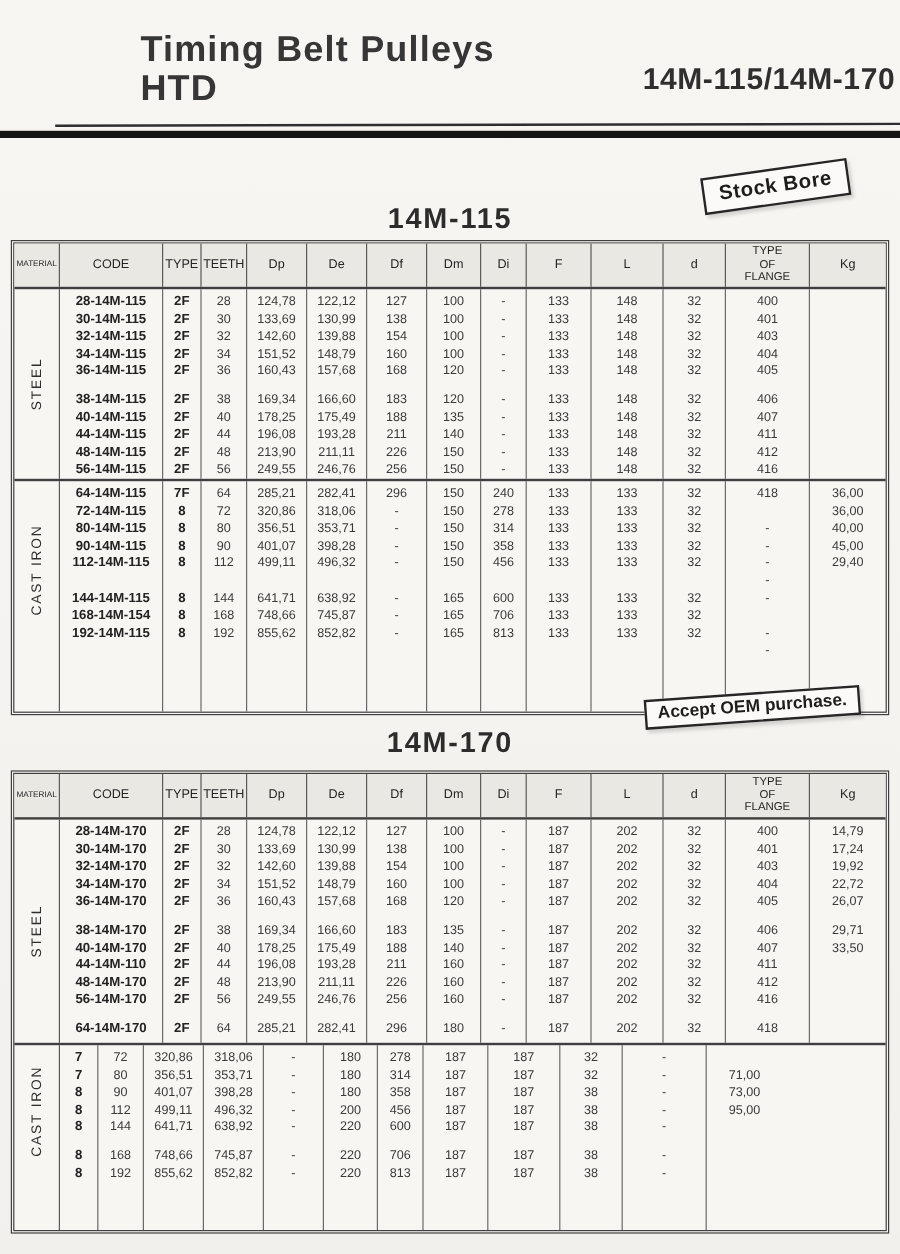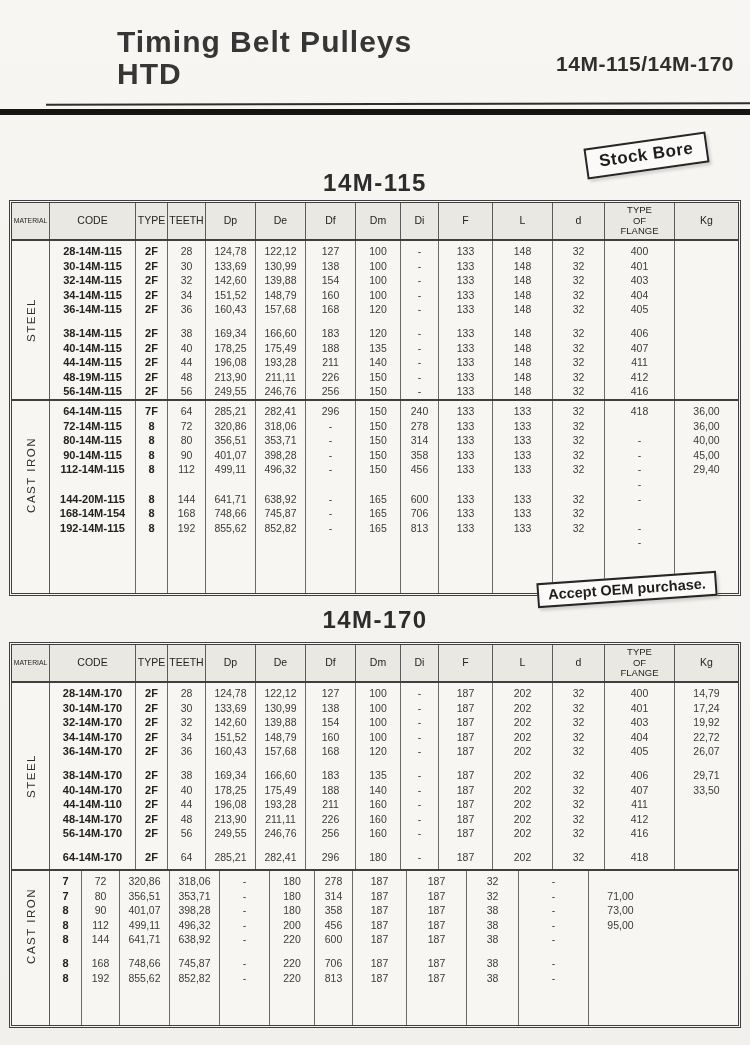--- a/index.html
+++ b/index.html
@@ -2,21 +2,21 @@
 <html><head>
 <meta charset="utf-8">
 <style>
   html,body{margin:0;padding:0;background:#ddd;}
   .page{position:relative;width:750px;height:1045px;margin:0 auto;overflow:hidden;
         background:linear-gradient(180deg,#f7f6f3 0%,#f4f3f0 55%,#f1f0ed 100%);
         font-family:"Liberation Sans",sans-serif;color:#333;}
   
   .brand{position:absolute;left:117px;top:26px;font-size:30px;font-weight:bold;
          color:#363636;line-height:1.05;letter-spacing:1px;}
-  .model{position:absolute;right:16px;top:52px;font-size:21px;font-weight:bold;
+  .model{position:absolute;right:4px;top:52px;font-size:25px;font-weight:bold;
          color:#2f2f2f;letter-spacing:.5px;white-space:nowrap;}
   .rule-thin{position:absolute;top:103px;left:46px;right:0;height:2px;background:#2e2e2e;transform:rotate(-.12deg);}
   .rule-thick{position:absolute;top:109px;left:0;right:0;height:6px;background:#151515;}
   
   .stamp{position:absolute;background:#fbfaf8;border:2px solid #262626;font-weight:bold;
          color:#1d1d1d;box-shadow:2px 3px 3px rgba(0,0,0,.14);white-space:nowrap;}
   .stock{left:585px;top:140px;transform:rotate(-8deg);font-size:17px;padding:3px 12px 4px;letter-spacing:.5px;}
   .oem{left:537px;top:577px;transform:rotate(-4deg);font-size:14.5px;padding:2px 9px 3px;}
   
   .tbl-title{position:absolute;left:0;width:100%;text-align:center;font-size:24px;
@@ -91,21 +91,21 @@
         <div class="dcol" style="width: 86px;">
           <div class="dline b">28-14M-115</div>
           <div class="dline b">30-14M-115</div>
           <div class="dline b">32-14M-115</div>
           <div class="dline b">34-14M-115</div>
           <div class="dline b">36-14M-115</div>
           <div class="gapline"></div>
           <div class="dline b">38-14M-115</div>
           <div class="dline b">40-14M-115</div>
           <div class="dline b">44-14M-115</div>
-          <div class="dline b">48-19M-115</div>
+          <div class="dline b">48-14M-115</div>
           <div class="dline b">56-14M-115</div>
         </div>
         <div class="dcol" style="width: 32px;">
           <div class="dline b">2F</div>
           <div class="dline b">2F</div>
           <div class="dline b">2F</div>
           <div class="dline b">2F</div>
           <div class="dline b">2F</div>
           <div class="gapline"></div>
           <div class="dline b">2F</div>
@@ -249,21 +249,21 @@
         <div class="mcell" style="width: 38px;">
           <span class="vlabel up">CAST IRON</span>
         </div>
         <div class="dcol" style="width: 86px;">
           <div class="dline b">64-14M-115</div>
           <div class="dline b">72-14M-115</div>
           <div class="dline b">80-14M-115</div>
           <div class="dline b">90-14M-115</div>
           <div class="dline b">112-14M-115</div>
           <div class="dline b"></div>
-          <div class="dline b">144-20M-115</div>
+          <div class="dline b">144-14M-115</div>
           <div class="dline b">168-14M-154</div>
           <div class="dline b">192-14M-115</div>
           <div class="dline b"></div>
         </div>
         <div class="dcol" style="width: 32px;">
           <div class="dline b">7F</div>
           <div class="dline b">8</div>
           <div class="dline b">8</div>
           <div class="dline b">8</div>
           <div class="dline b">8</div>

